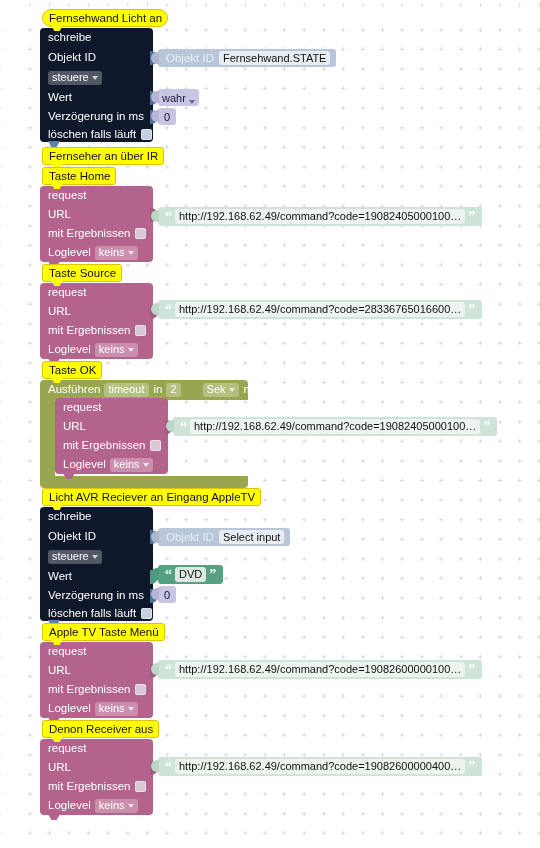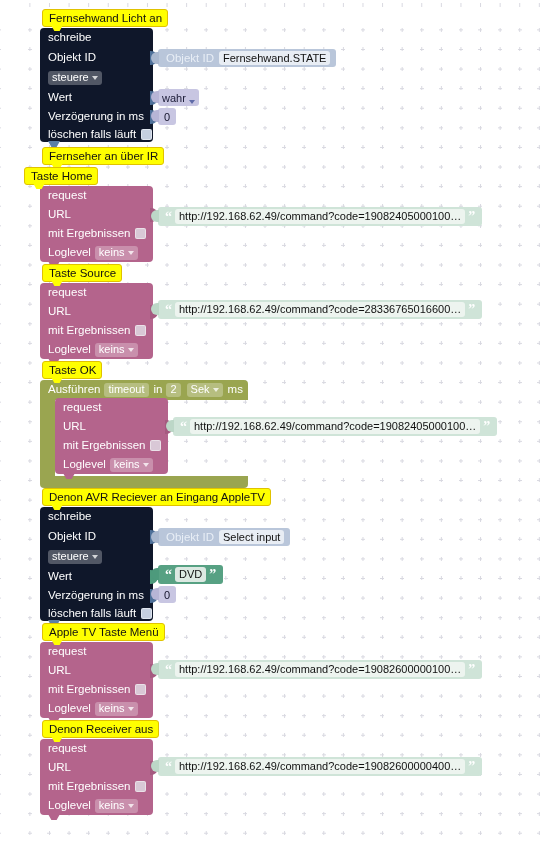--- a/index.html
+++ b/index.html
@@ -222,21 +222,21 @@
   
   .cbar { position: absolute; border-radius: 0 0 4px 4px; }
 </style>
 </head>
 <body>
 
 <div id="canvas"></div>
 
 <div id="blocks">
 
-  <div class="blk label-blk" style="left:42px; top:9px;">
+  <div class="blk label-blk" style="left:42px; top:9px;border-radius:9px;">
     <span>Fernsehwand Licht an</span>
     <span class="notch"></span>
   </div>
 
   <div class="blk stmt blue" style="left:40px; top:28px; width:113px; height:114px;">
     <div class="row" style="top:0px;">
       <span>schreibe</span>
     </div>
     <div class="row" style="top:20px;">
       <span>Objekt ID</span>
@@ -280,21 +280,21 @@
   <div class="num" style="left:158px; top:108px;">
     <span class="ltab" style="background:#b7b5d6; top:2px;"></span>
     <span>0</span>
   </div>
 
   <div class="blk label-blk" style="left:42px; top:147px;">
     <span>Fernseher an über IR</span>
     <span class="notch"></span>
   </div>
 
-  <div class="blk label-blk" style="left:24px; top:167px;">
+  <div class="blk label-blk" style="left:42px; top:167px;">
     <span>Taste Home</span>
     <span class="notch"></span>
   </div>
 
   <div class="blk stmt pink" style="left:40px; top:186px; width:113px; height:76px;">
     <div class="row" style="top:0px;">
       <span>request</span>
     </div>
     <div class="row" style="top:19px;">
       <span>URL</span>
@@ -363,21 +363,21 @@
   <div class="blk stmt olive" style="left:40px; top:380px; width:208px; height:20px; border-radius:4px 4px 0 0;">
     <div class="row" style="top:0px;">
       <span>Ausführen</span>
       <span class="dd">
         <span>timeout</span>
       </span>
       <span style="margin-left:5px;">in</span>
       <span class="dd">
         <span>2</span>
       </span>
-      <span class="dd" style="margin-left:6px;">
+      <span class="dd" style="margin-left:22px;">
         <span>Sek</span>
         <i class="caret"></i>
       </span>
       <span style="margin-left:5px;">ms</span>
     </div>
   </div>
 
   <div class="blk olive" style="left:40px; top:400px; width:15px; height:76px;"></div>
 
   <div class="blk stmt olive cbar" style="left:40px; top:476px; width:208px; height:12px;">
@@ -407,21 +407,21 @@
   </div>
 
   <div class="txt" style="left:173px; top:417px;">
     <span class="ltab" style="background:#bcd7c7;"></span>
     <span class="q">“</span>
     <span class="fld">http://192.168.62.49/command?code=19082405000100…</span>
     <span class="q">”</span>
   </div>
 
   <div class="blk label-blk" style="left:42px; top:488px;">
-    <span>Denon AVR Reciever an Eingang AppleTV</span>
+    <span>Licht AVR Reciever an Eingang AppleTV</span>
     <span class="notch"></span>
   </div>
 
   <div class="blk stmt blue" style="left:40px; top:507px; width:113px; height:114px;">
     <div class="row" style="top:0px;">
       <span>schreibe</span>
     </div>
     <div class="row" style="top:20px;">
       <span>Objekt ID</span>
     </div>

